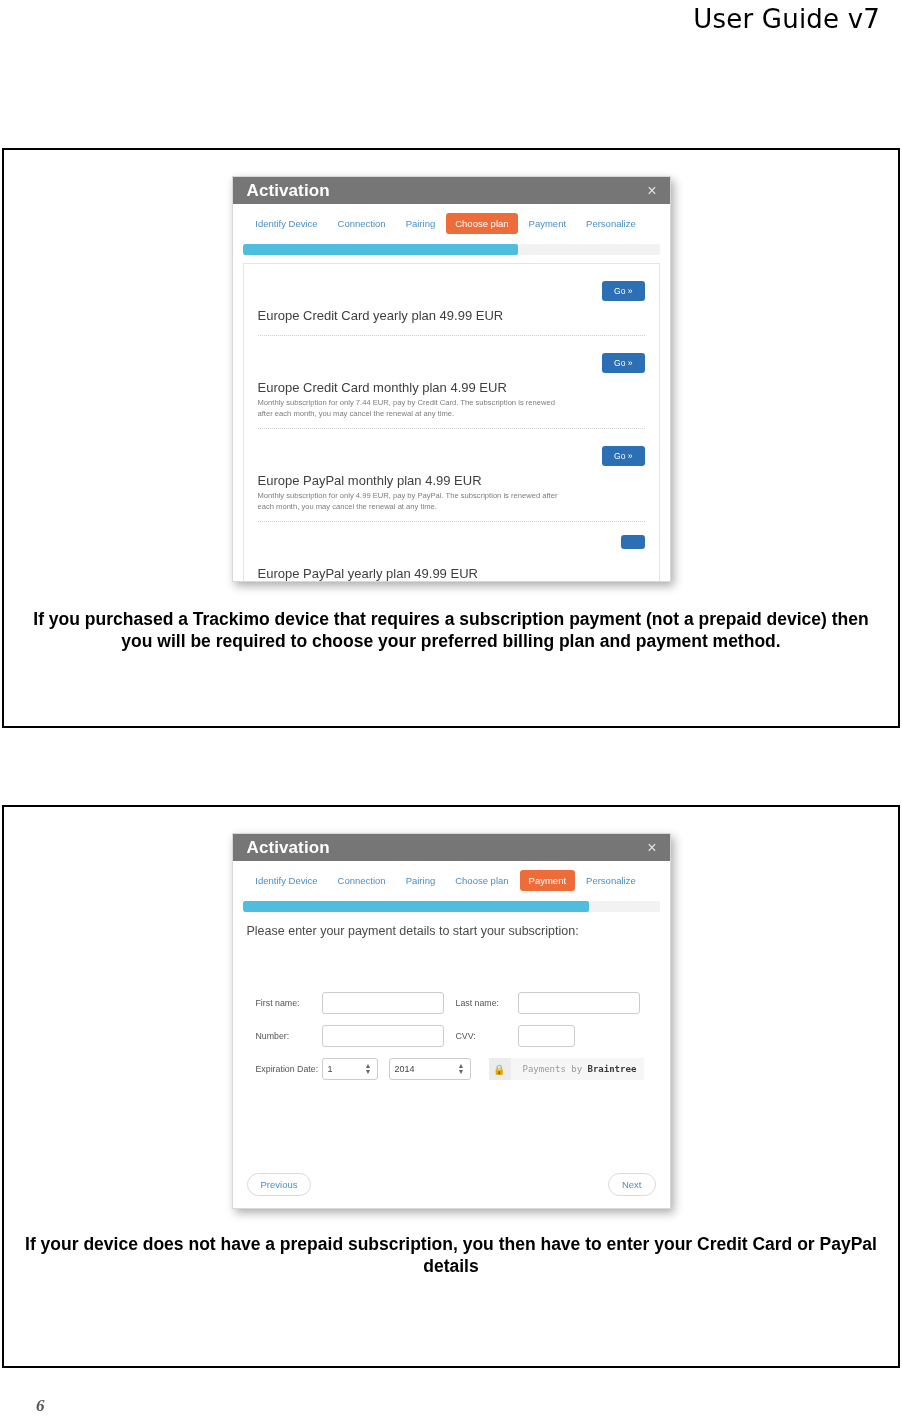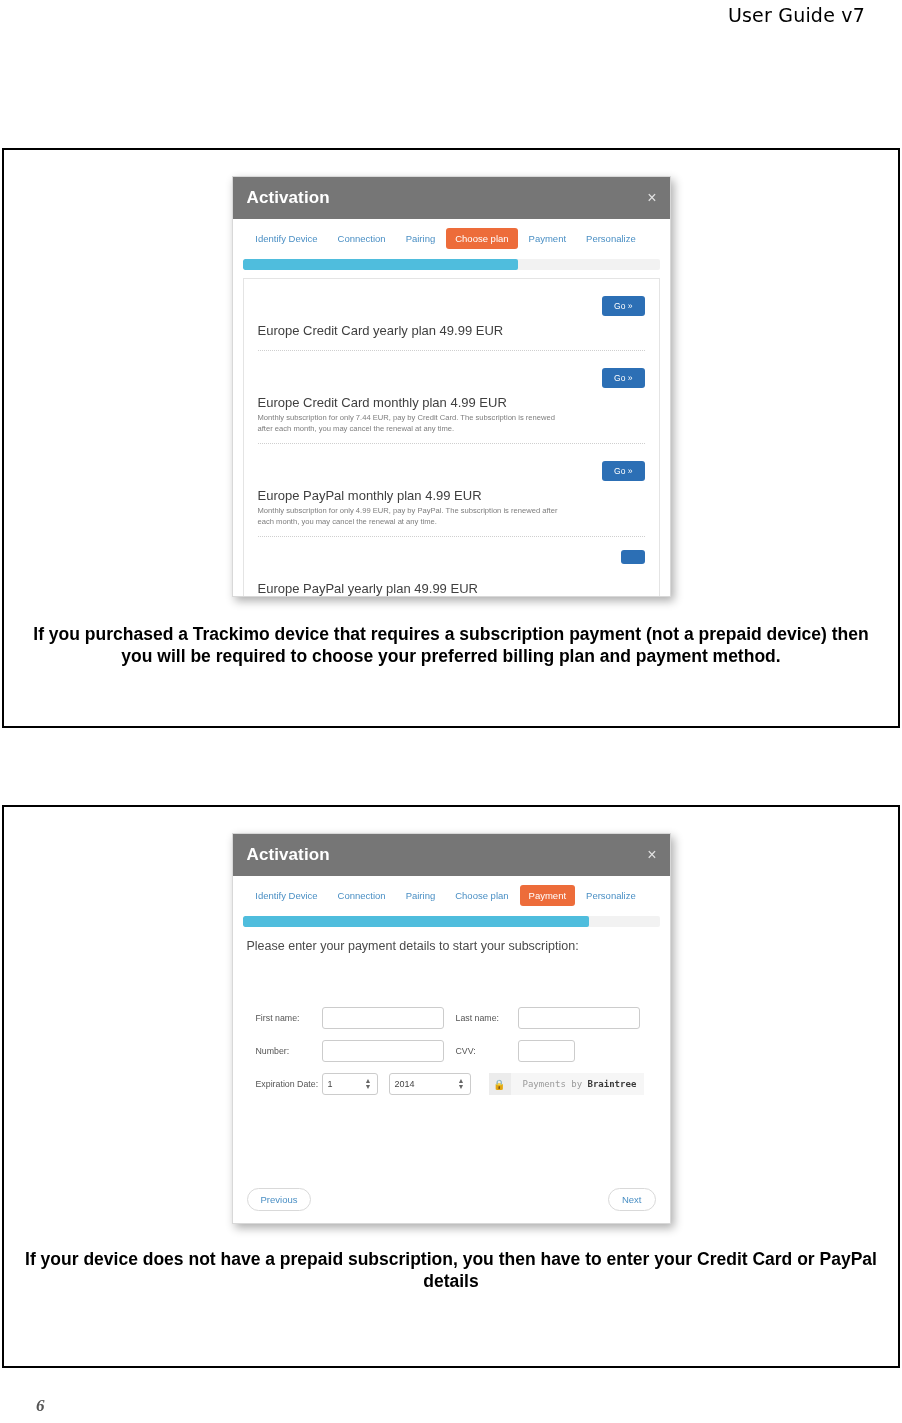--- a/index.html
+++ b/index.html
@@ -9,22 +9,22 @@
     height: 1423px;
     background: #ffffff;
     font-family: "Liberation Sans", sans-serif;
     position: relative;
     overflow: hidden;
   }
 
   
   .page-header {
     position: absolute;
-    top: 4px; right: 37px;
-    font-size: 19px;
+    top: 4px; right: 22px;
+    font-size: 26px;
     color: #000;
     letter-spacing: 0.2px;
     font-family: "DejaVu Sans", sans-serif;
   }
 
   
   .section {
     position: absolute;
     left: 2px;
     width: 898px;
@@ -51,21 +51,21 @@
     width: 439px;
     margin: 0 auto;
     background: #fff;
     box-shadow: 3px 4px 9px rgba(0,0,0,0.32);
     border: 1px solid #d8d8d8;
     overflow: hidden;
   }
 
   .dialog-titlebar {
     background: #767676;
-    height: 42px;
+    height: 27px;
     display: flex;
     align-items: center;
     padding: 0 14px;
     position: relative;
   }
   .dialog-title {
     color: #ffffff;
     font-size: 17px;
     font-weight: bold;
     letter-spacing: 0.1px;

